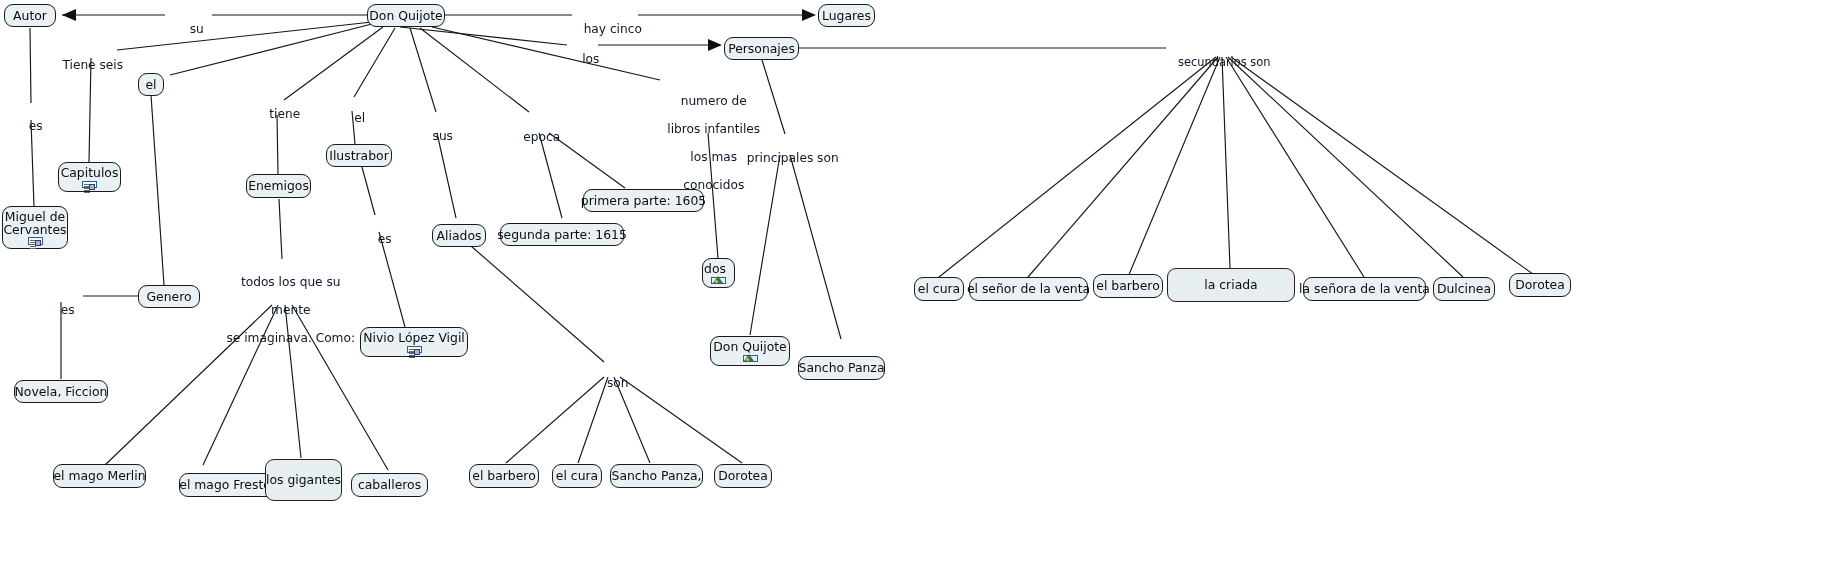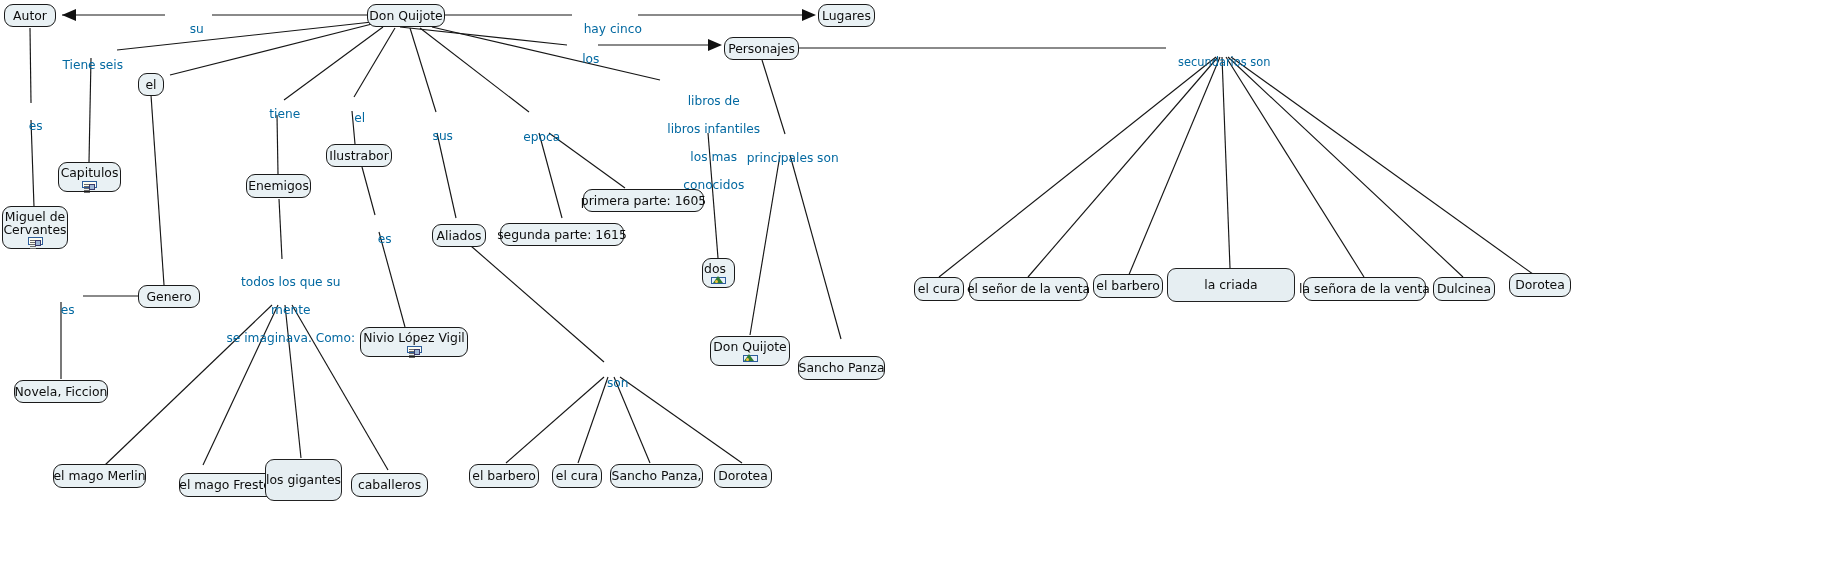--- a/index.html
+++ b/index.html
@@ -50,21 +50,21 @@
     background: #e6eef2;
     border-color: #222;
   }
   .node .lbl {
     display: block;
   }
   .link-label {
     position: absolute;
     font-size: 12.2px;
     line-height: 14px;
-    color: #0369a1;
+    color: #0f172a;
     text-align: center;
     background: transparent;
     white-space: pre;
     z-index: 3;
     transform: translateX(-50%);
   }
   .link-label.small {
     font-size: 11.4px;
   }
   
@@ -381,21 +381,21 @@
 
   <div class="link-label" style="left:435px; top:115px;">
     <span>sus</span>
   </div>
 
   <div class="link-label" style="left:534px; top:116px;">
     <span>epoca</span>
   </div>
 
   <div class="link-label" style="left:706px; top:80px;">
-    <span>libros de</span><br>
+    <span>numero de</span><br>
     <span>libros infantiles</span><br>
     <span>los mas</span><br>
     <span>conocidos</span>
   </div>
 
   <div class="link-label small" style="left:1217px; top:41px;">
     <span>secundarios son</span>
   </div>
 
   <div class="link-label" style="left:785px; top:137px;">

